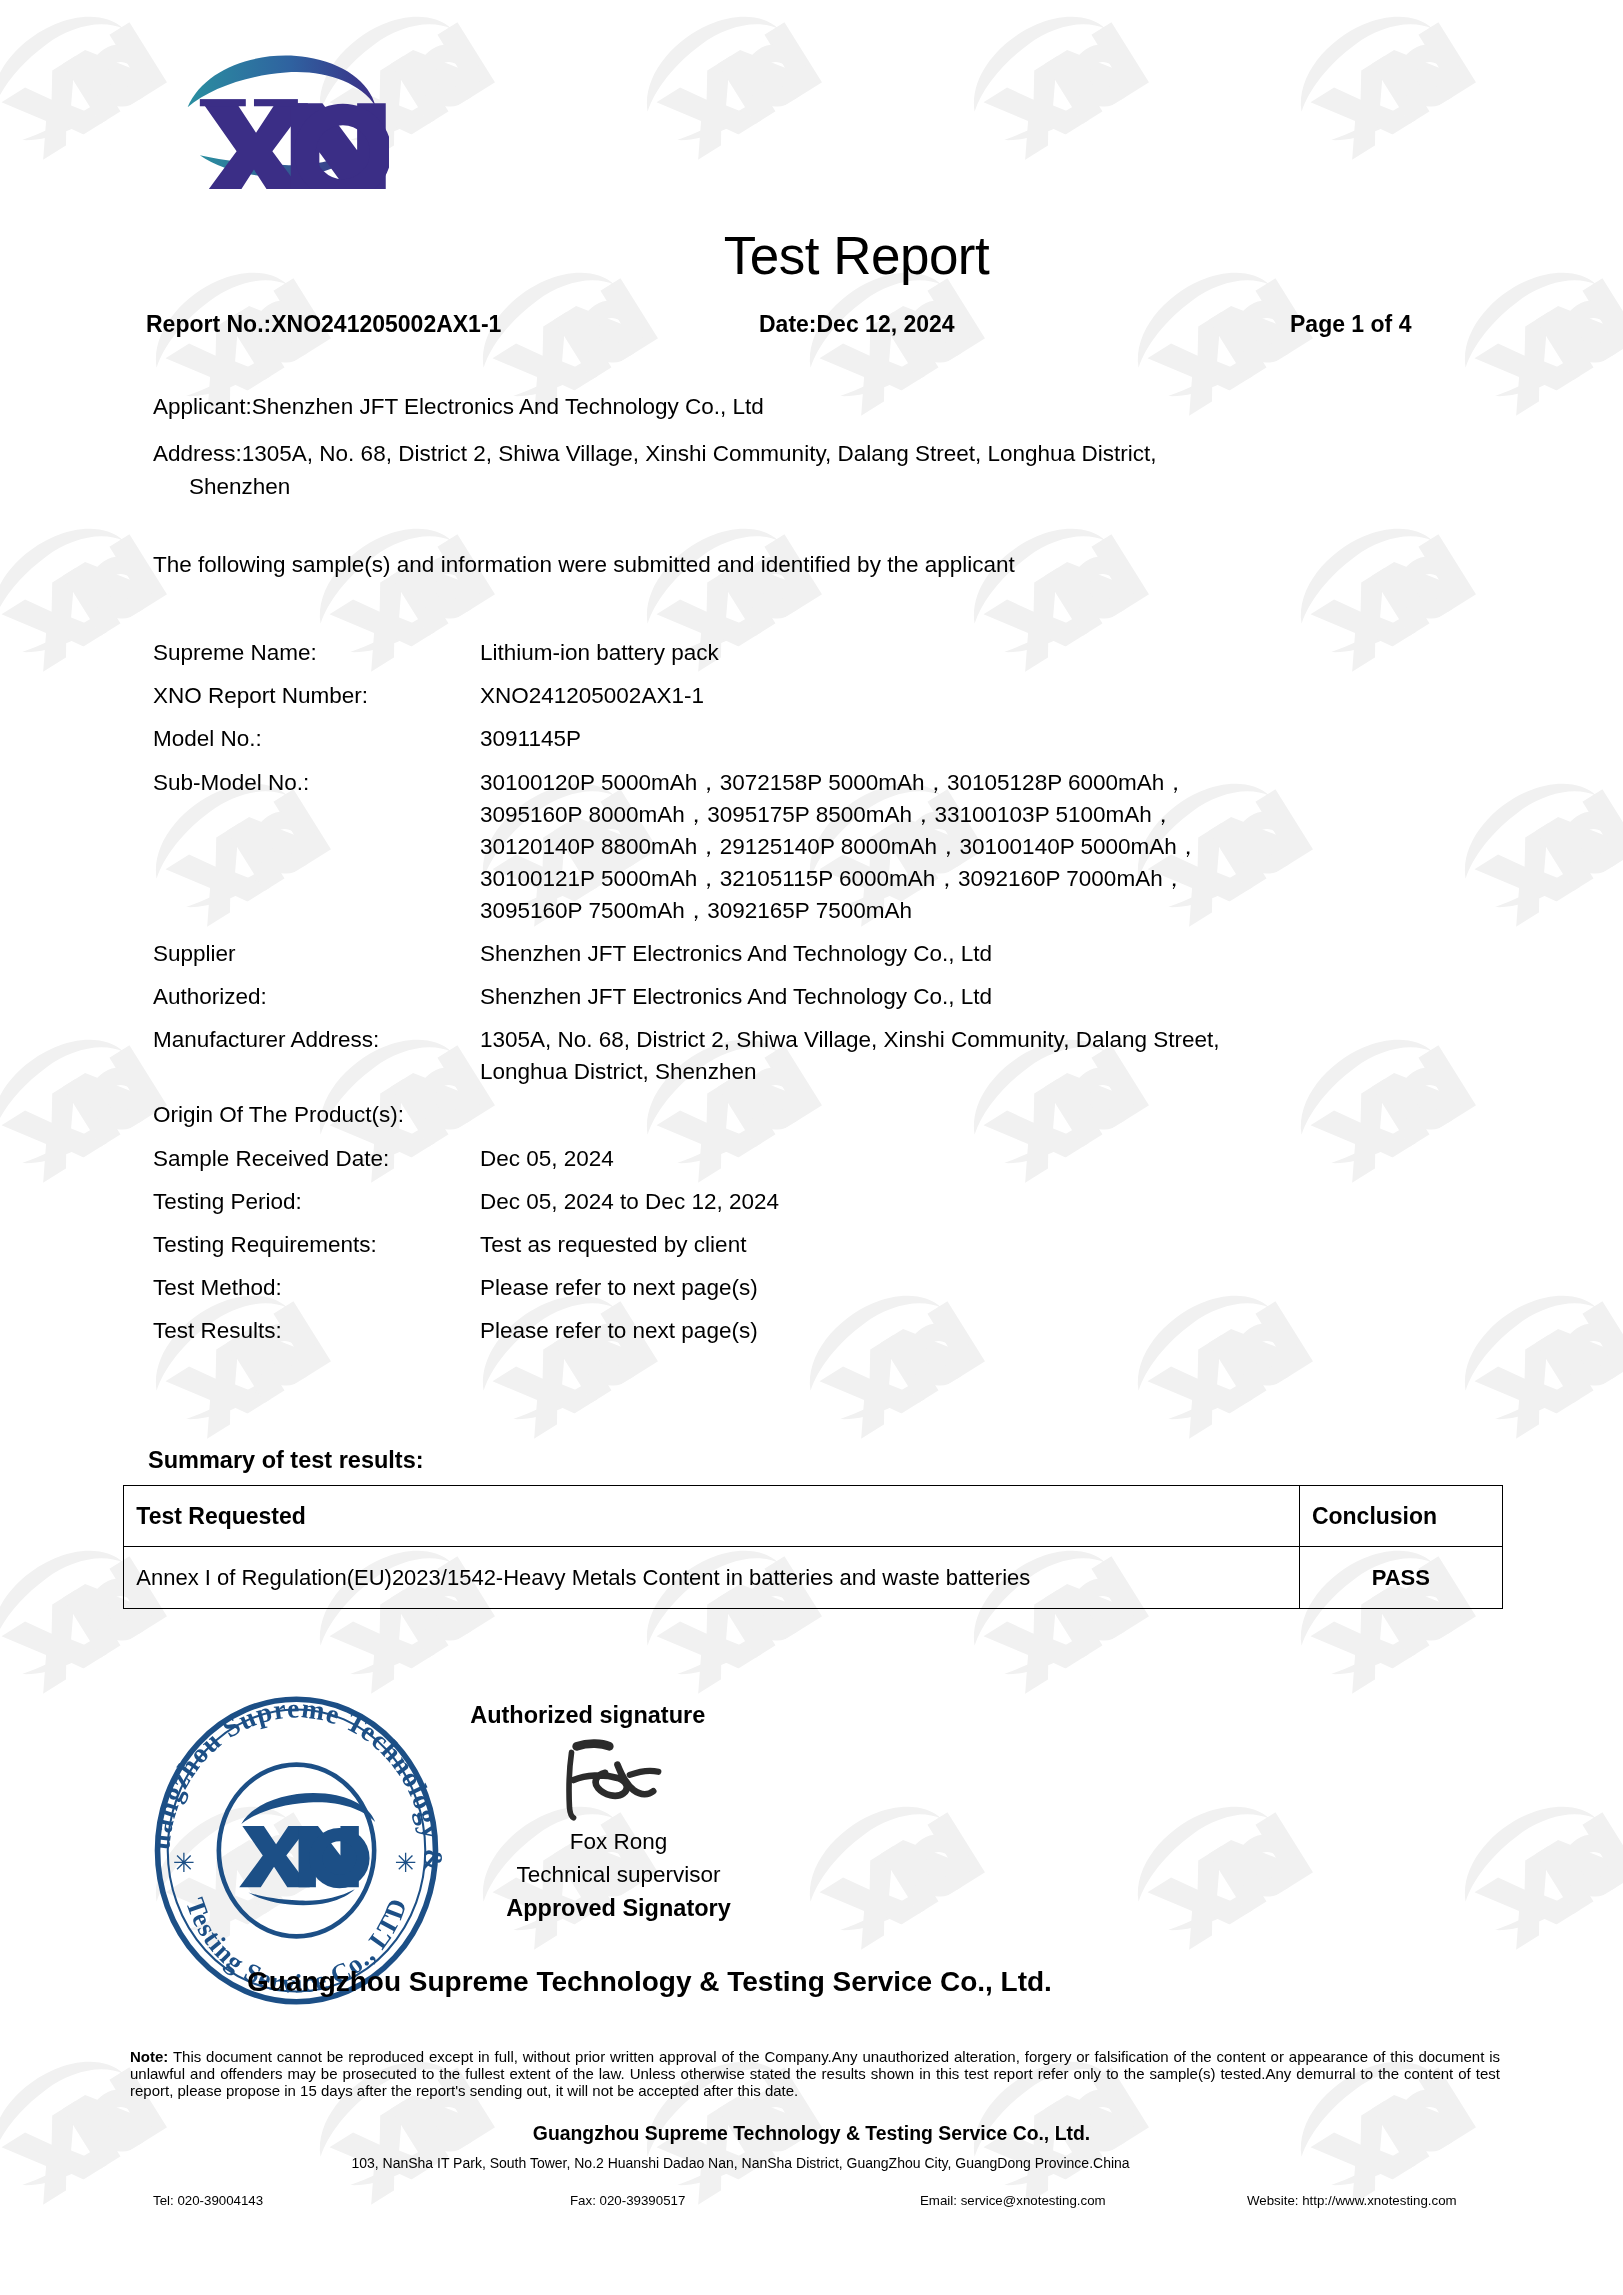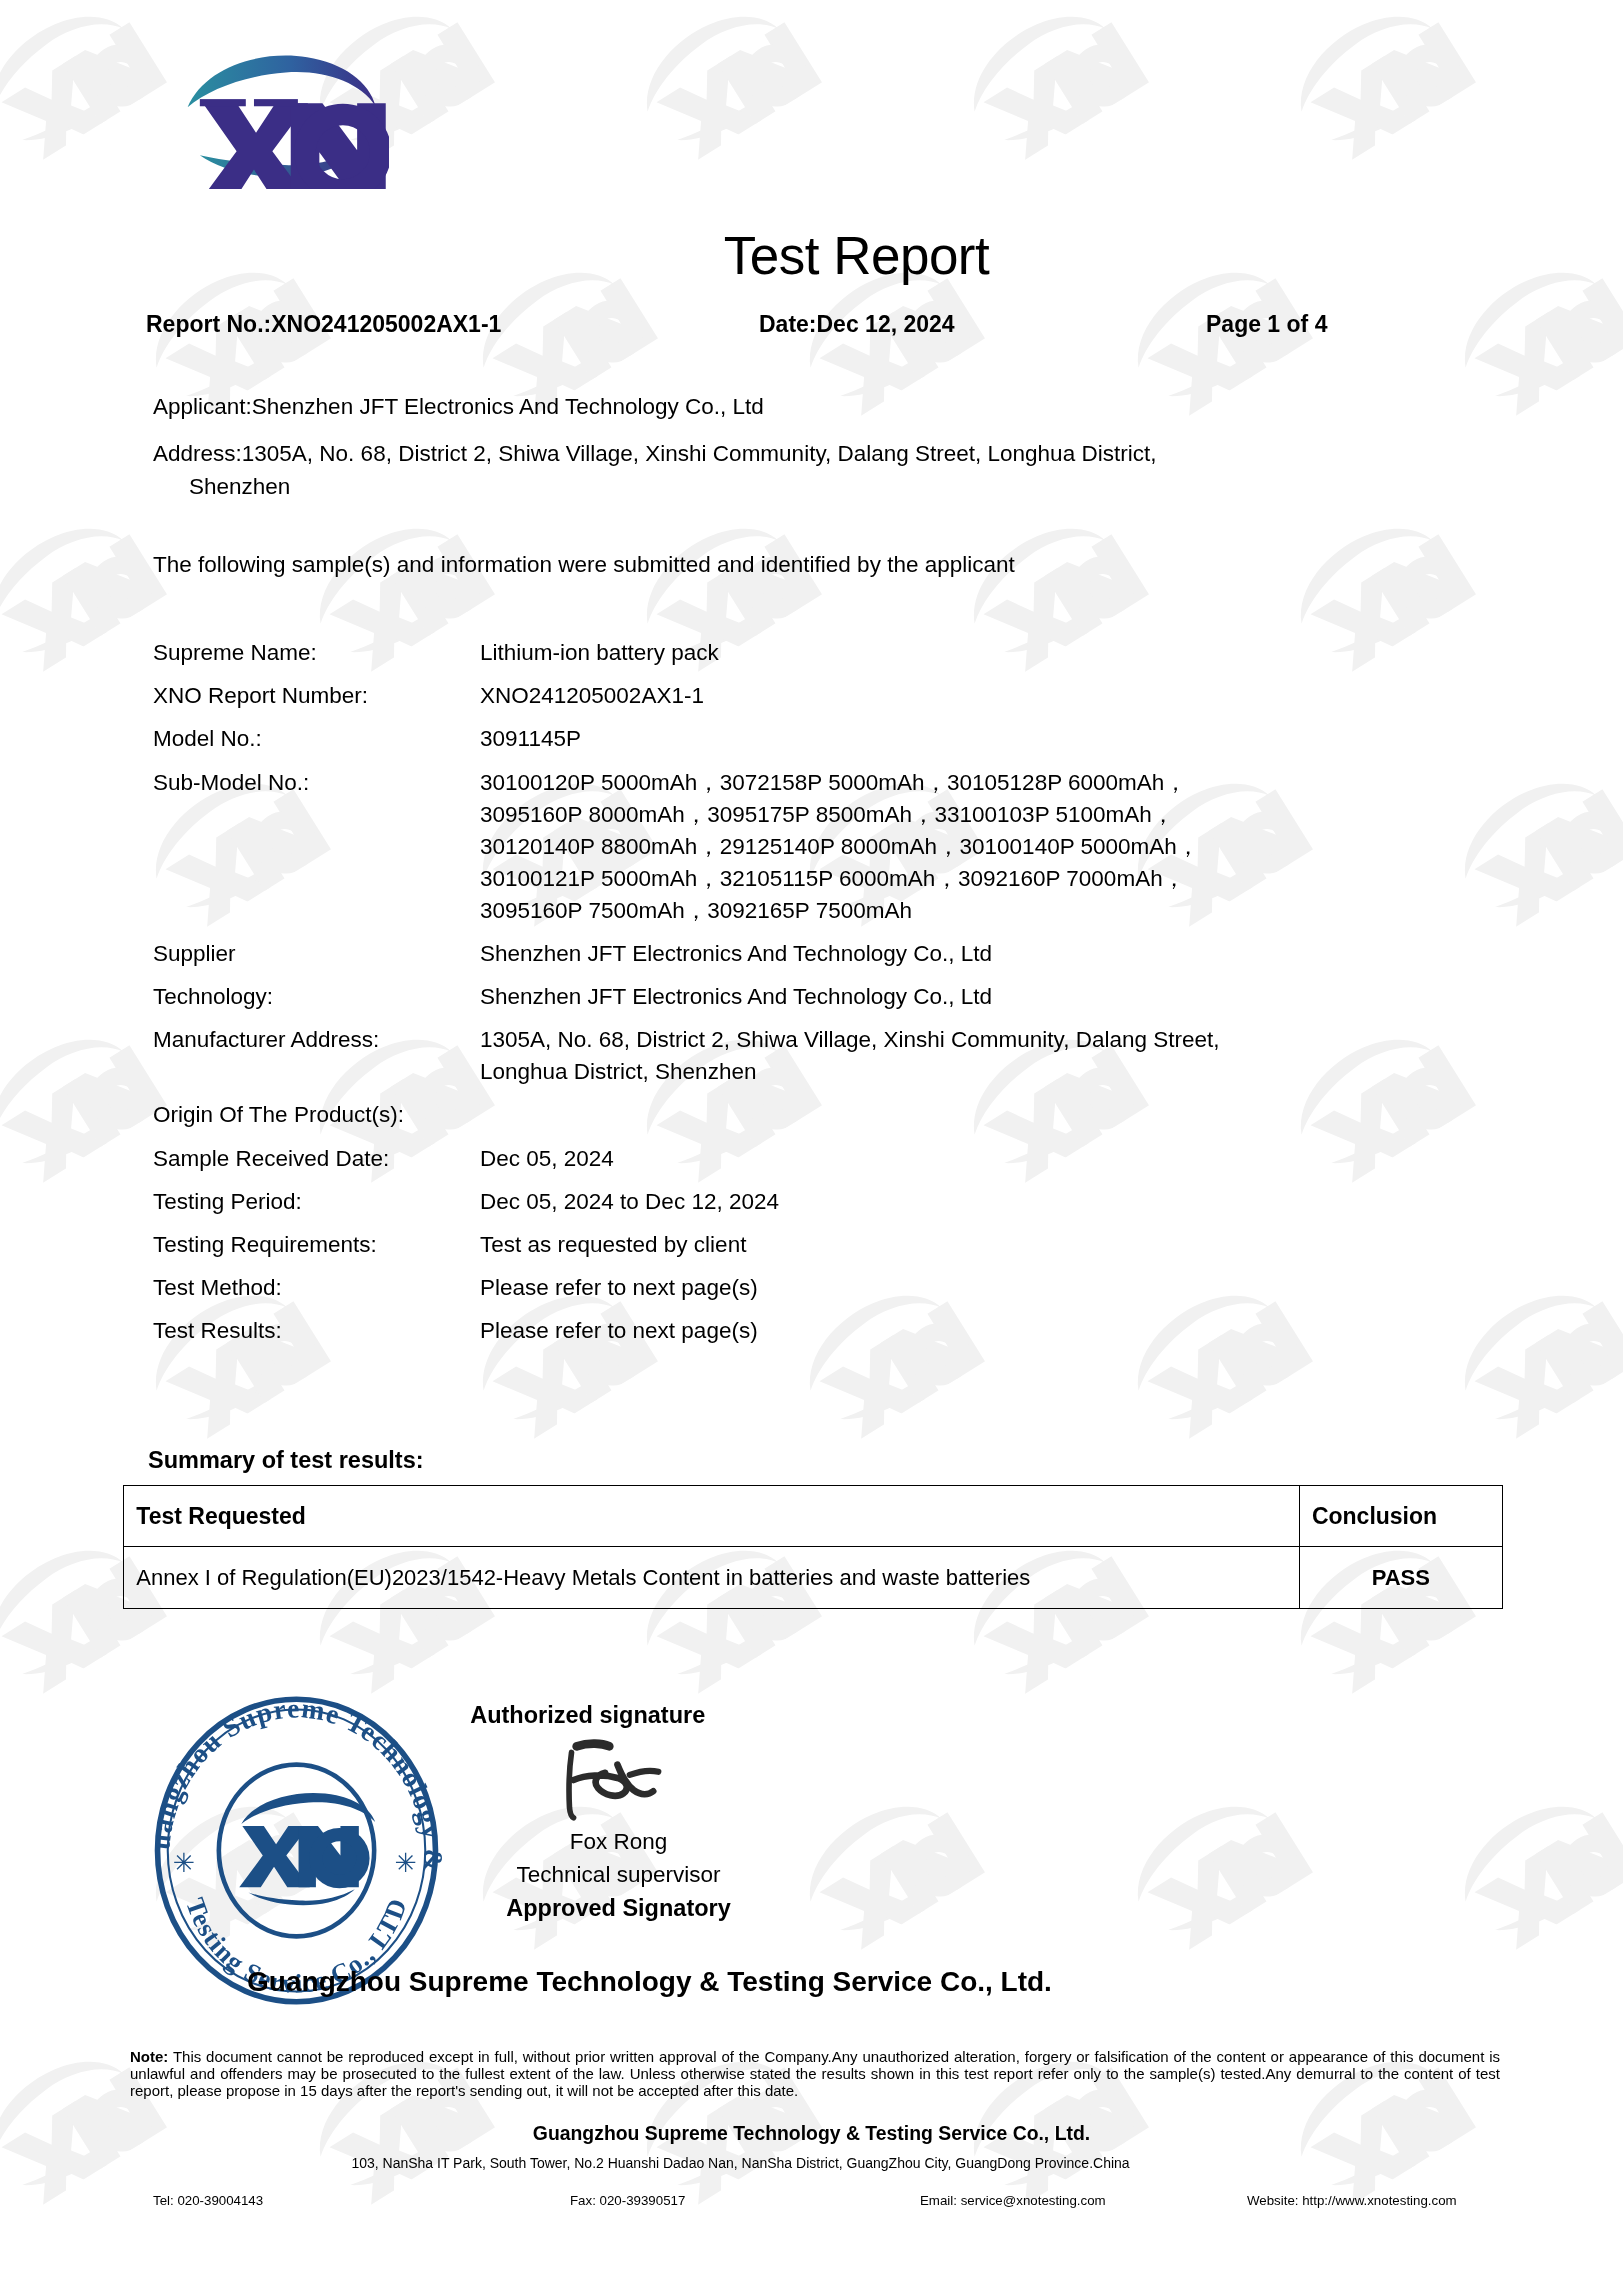--- a/index.html
+++ b/index.html
@@ -16,21 +16,21 @@
   #page{position:relative;z-index:2;width:1623px;height:2295px;}
   .logo{position:absolute;left:169px;top:46px;width:220px;height:143px;}
   .logo svg{width:100%;height:100%;display:block;}
 
   .title{position:absolute;top:225px;left:0;width:1623px;text-align:center;
          font-size:53px;font-weight:normal;letter-spacing:-0.5px;padding-left:45px;}
   .hdrline{position:absolute;top:311px;left:146px;width:1339px;height:31px;}
   .hdrline span{position:absolute;font-size:23px;font-weight:bold;white-space:nowrap;}
   .hdr-report{left:0;}
   .hdr-date{left:613px;}
-  .hdr-page{left:1060px;}
+  .hdr-page{left:1144px;}
 
   .applicant{position:absolute;left:153px;top:394px;font-size:22.5px;}
   .addr{position:absolute;left:153px;top:437px;width:1258px;font-size:22.5px;line-height:33px;}
   .addr .cont{display:block;padding-left:36px;}
   .submitted{position:absolute;left:153px;top:552px;font-size:22.5px;}
 
   .info{position:absolute;left:153px;top:637px;width:1329px;font-size:22.5px;}
   .row{display:flex;align-items:flex-start;margin-bottom:11.2px;}
   .row .lbl{width:327px;flex:0 0 327px;line-height:32px;}
   .row .val{flex:1;line-height:32px;}
@@ -642,21 +642,21 @@
           <span class="ln">3095160P 7500mAh，3092165P 7500mAh</span>
         </div>
       </div>
       <div class="row">
         <div class="lbl">Supplier</div>
         <div class="val">
           <span class="ln">Shenzhen JFT Electronics And Technology Co., Ltd</span>
         </div>
       </div>
       <div class="row">
-        <div class="lbl">Technology:</div>
+        <div class="lbl">Authorized:</div>
         <div class="val">
           <span class="ln">Shenzhen JFT Electronics And Technology Co., Ltd</span>
         </div>
       </div>
       <div class="row">
         <div class="lbl">Manufacturer Address:</div>
         <div class="val">
           <span class="ln">1305A, No. 68, District 2, Shiwa Village, Xinshi Community, Dalang Street,</span>
           <span class="ln">Longhua District, Shenzhen</span>
         </div>

